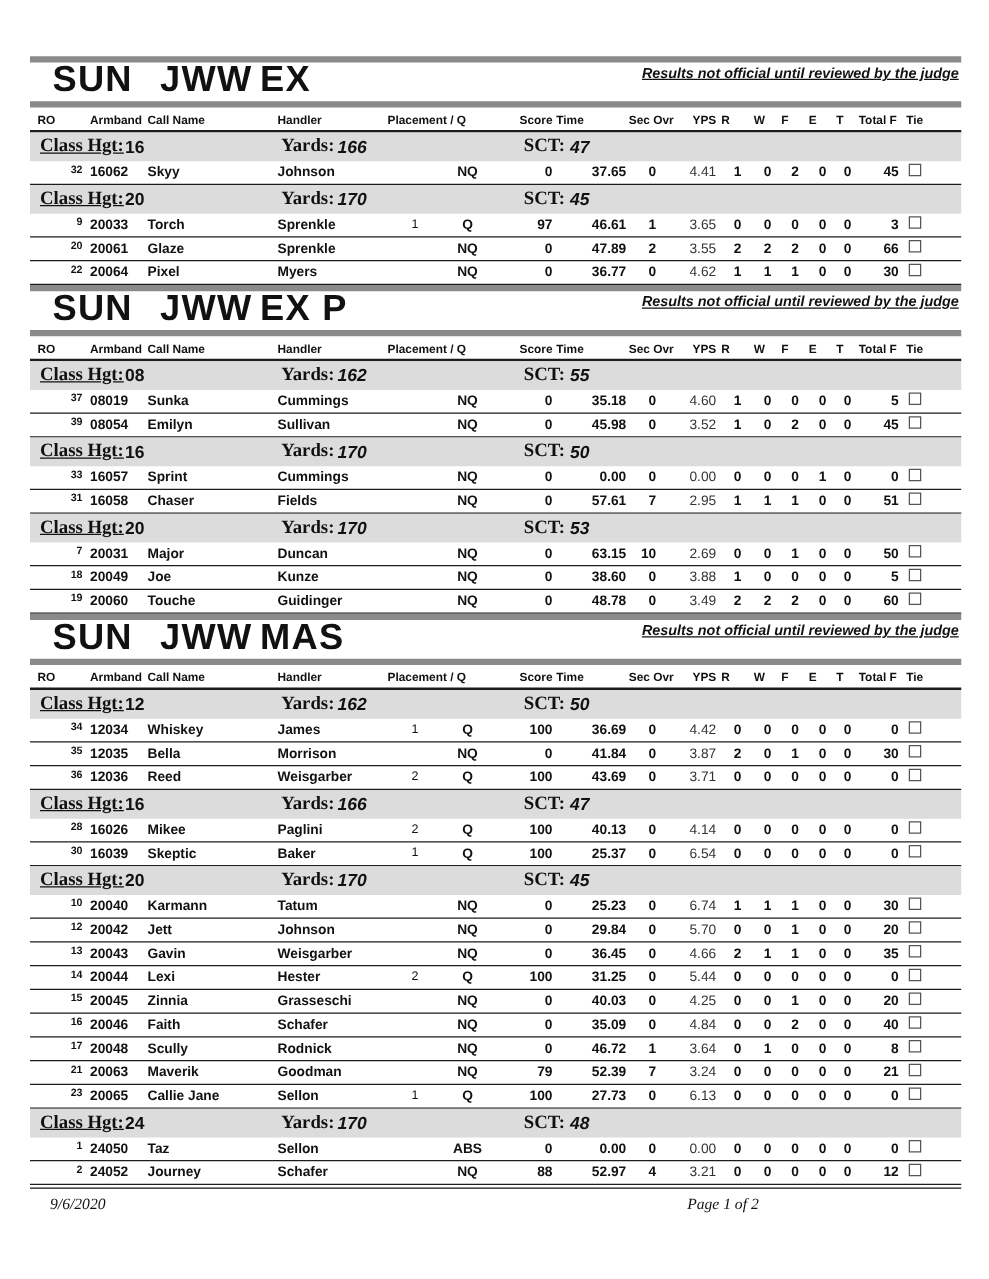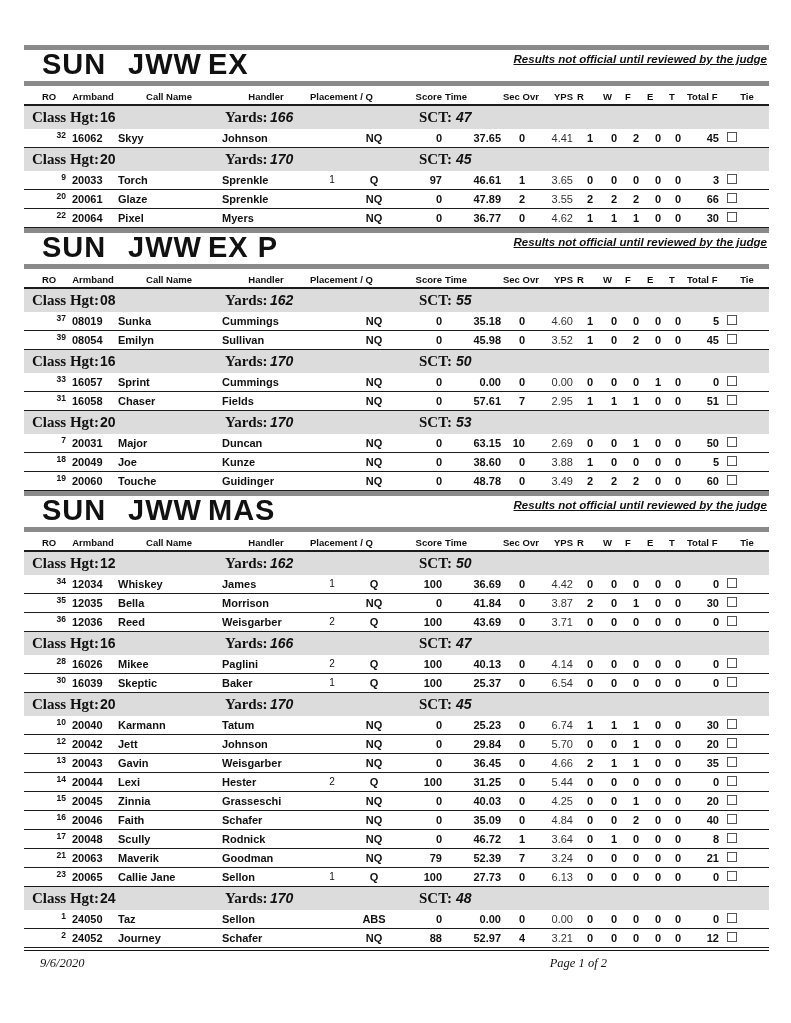--- a/index.html
+++ b/index.html
@@ -14,29 +14,29 @@
   .t-day{left:18px;}
   .t-event{left:104px;}
   .t-level{left:184px;}
   .notice{position:absolute;right:2px;top:3px;font-size:11.5px;font-weight:bold;font-style:italic;text-decoration:underline;white-space:nowrap;}
 
   .grid16{display:grid;grid-template-columns:44px 46px 106px 90px 84px 51px 58px 26px 48px 26px 22px 22px 22px 18px 36px 46px;}
   .grid17{display:grid;grid-template-columns:44px 46px 106px 90px 44px 40px 51px 58px 26px 48px 26px 22px 22px 22px 18px 36px 46px;}
 
   .colhead{border-bottom:2px solid #1c1c1c;padding:5px 0 2px 0;font-size:9.5px;font-weight:bold;}
   .colhead .h{white-space:nowrap;overflow:visible;}
-  .h.left{text-align:center;}
+  .h.left{text-align:left;}
   .h.c{}
   .h.r{text-align:right;}
   .pl2{padding-left:2px;} .pl4{padding-left:4px;} .pl6{padding-left:6px;} .pr3{padding-right:3px;} .pr4{padding-right:4px;}
 
   .class-row{position:relative;height:23px;background:#dcdcdc;font-weight:bold;}
   .class-row span{position:absolute;line-height:23px;white-space:nowrap;}
   .serif-label{font-family:"Liberation Serif",serif;font-size:15px;}
-  .cr-hgt-label{left:8px;}
+  .cr-hgt-label{left:8px;text-decoration:underline;}
   .cr-hgt{left:76px;font-size:14px;}
   .cr-yards-label{left:201px;}
   .cr-yards{left:246px;font-size:14px;font-style:italic;}
   .cr-sct-label{left:395px;}
   .cr-sct{left:432px;font-size:14px;font-style:italic;}
 
   .data-row{height:18px;border-bottom:1.5px solid #1c1c1c;align-items:center;font-size:11px;font-weight:bold;}
   .data-row .c{white-space:nowrap;line-height:18px;}
   .c.ro{font-size:8.5px;text-align:right;padding-right:2px;align-self:start;line-height:11px;padding-top:1px;}
   .c.armband{text-align:left;padding-left:4px;}

